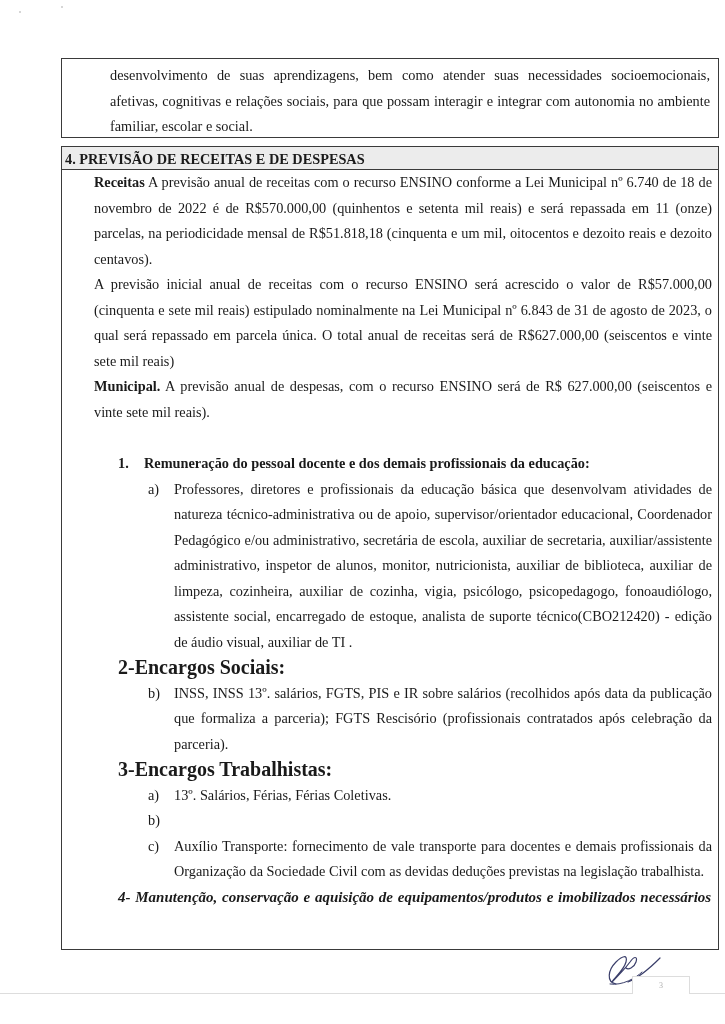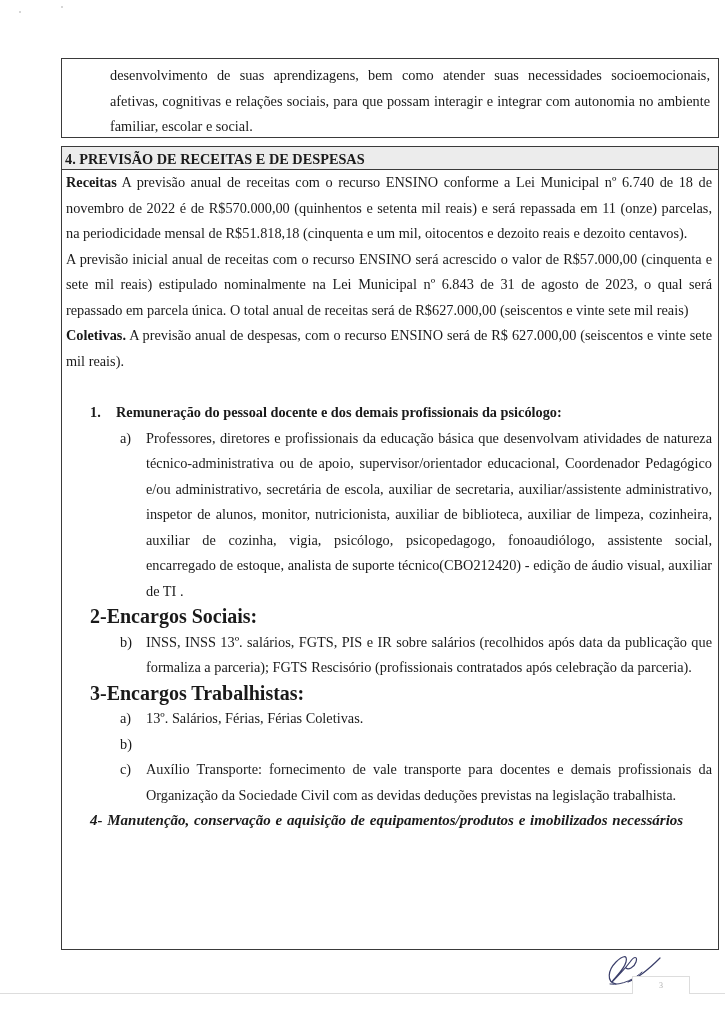--- a/index.html
+++ b/index.html
@@ -48,20 +48,21 @@
     .section-header {
       background: #ececec;
       border-bottom: 1px solid #3a3a3a;
       font-weight: bold;
       font-size: 14.3px;
       line-height: 20px;
       padding: 2px 3px 0 3px;
     }
     .main-body {
       padding: 0 6px 0 4px;
+      margin-left: 28px;
     }
     .spacer { height: 26px; }
     .lvl1 {
       font-weight: bold;
       font-size: 14.3px;
       line-height: 25.5px;
       margin: 0;
       padding-left: 24px;
       display: flex;
     }
@@ -130,27 +131,27 @@
 
 <div id="box-top" class="box">
   <p class="p">desenvolvimento de suas aprendizagens, bem como atender suas necessidades socioemocionais, afetivas, cognitivas e relações sociais, para que possam interagir e integrar com autonomia no ambiente familiar, escolar e social.</p>
 </div>
 
 <div id="box-main" class="box">
   <div class="section-header">4. PREVISÃO DE RECEITAS E DE DESPESAS</div>
   <div class="main-body">
     <p class="p"><b>Receitas</b><span> A previsão anual de receitas com o recurso ENSINO conforme a Lei Municipal nº 6.740 de 18 de novembro de 2022 é de R$570.000,00 (quinhentos e setenta mil reais) e será repassada em 11 (onze) parcelas, na periodicidade mensal de R$51.818,18 (cinquenta e um mil, oitocentos e dezoito reais e dezoito centavos).</span></p>
     <p class="p">A previsão inicial anual de receitas com o recurso ENSINO será acrescido o valor de R$57.000,00 (cinquenta e sete mil reais) estipulado nominalmente na Lei Municipal nº 6.843 de 31 de agosto de 2023, o qual será repassado em parcela única. O total anual de receitas será de R$627.000,00 (seiscentos e vinte sete mil reais)</p>
-    <p class="p"><b>Coletivas.</b><span> A previsão anual de despesas, com o recurso ENSINO será de R$ 627.000,00 (seiscentos e vinte sete mil reais).</span></p>
+    <p class="p"><b>Municipal.</b><span> A previsão anual de despesas, com o recurso ENSINO será de R$ 627.000,00 (seiscentos e vinte sete mil reais).</span></p>
 
     <div class="spacer"></div>
 
     <p class="lvl1">
       <span class="num">1.</span>
-      <span>Remuneração do pessoal docente e dos demais profissionais da psicólogo:</span>
+      <span>Remuneração do pessoal docente e dos demais profissionais da educação:</span>
     </p>
     <div class="sub indent">
       <span class="letter">a)</span>
       <span class="text">Professores, diretores e profissionais da educação básica que desenvolvam atividades de natureza técnico-administrativa ou de apoio, supervisor/orientador educacional, Coordenador Pedagógico e/ou administrativo, secretária de escola, auxiliar de secretaria, auxiliar/assistente administrativo, inspetor de alunos, monitor, nutricionista, auxiliar de biblioteca, auxiliar de limpeza, cozinheira, auxiliar de cozinha, vigia, psicólogo, psicopedagogo, fonoaudiólogo, assistente social, encarregado de estoque, analista de suporte técnico(CBO212420) - edição de áudio visual, auxiliar de TI .</span>
     </div>
 
     <p class="head2">2-Encargos Sociais:</p>
     <div class="sub indent">
       <span class="letter">b)</span>
       <span class="text">INSS, INSS 13º. salários, FGTS, PIS e IR sobre salários (recolhidos após data da publicação que formaliza a parceria); FGTS Rescisório (profissionais contratados após celebração da parceria).</span>

